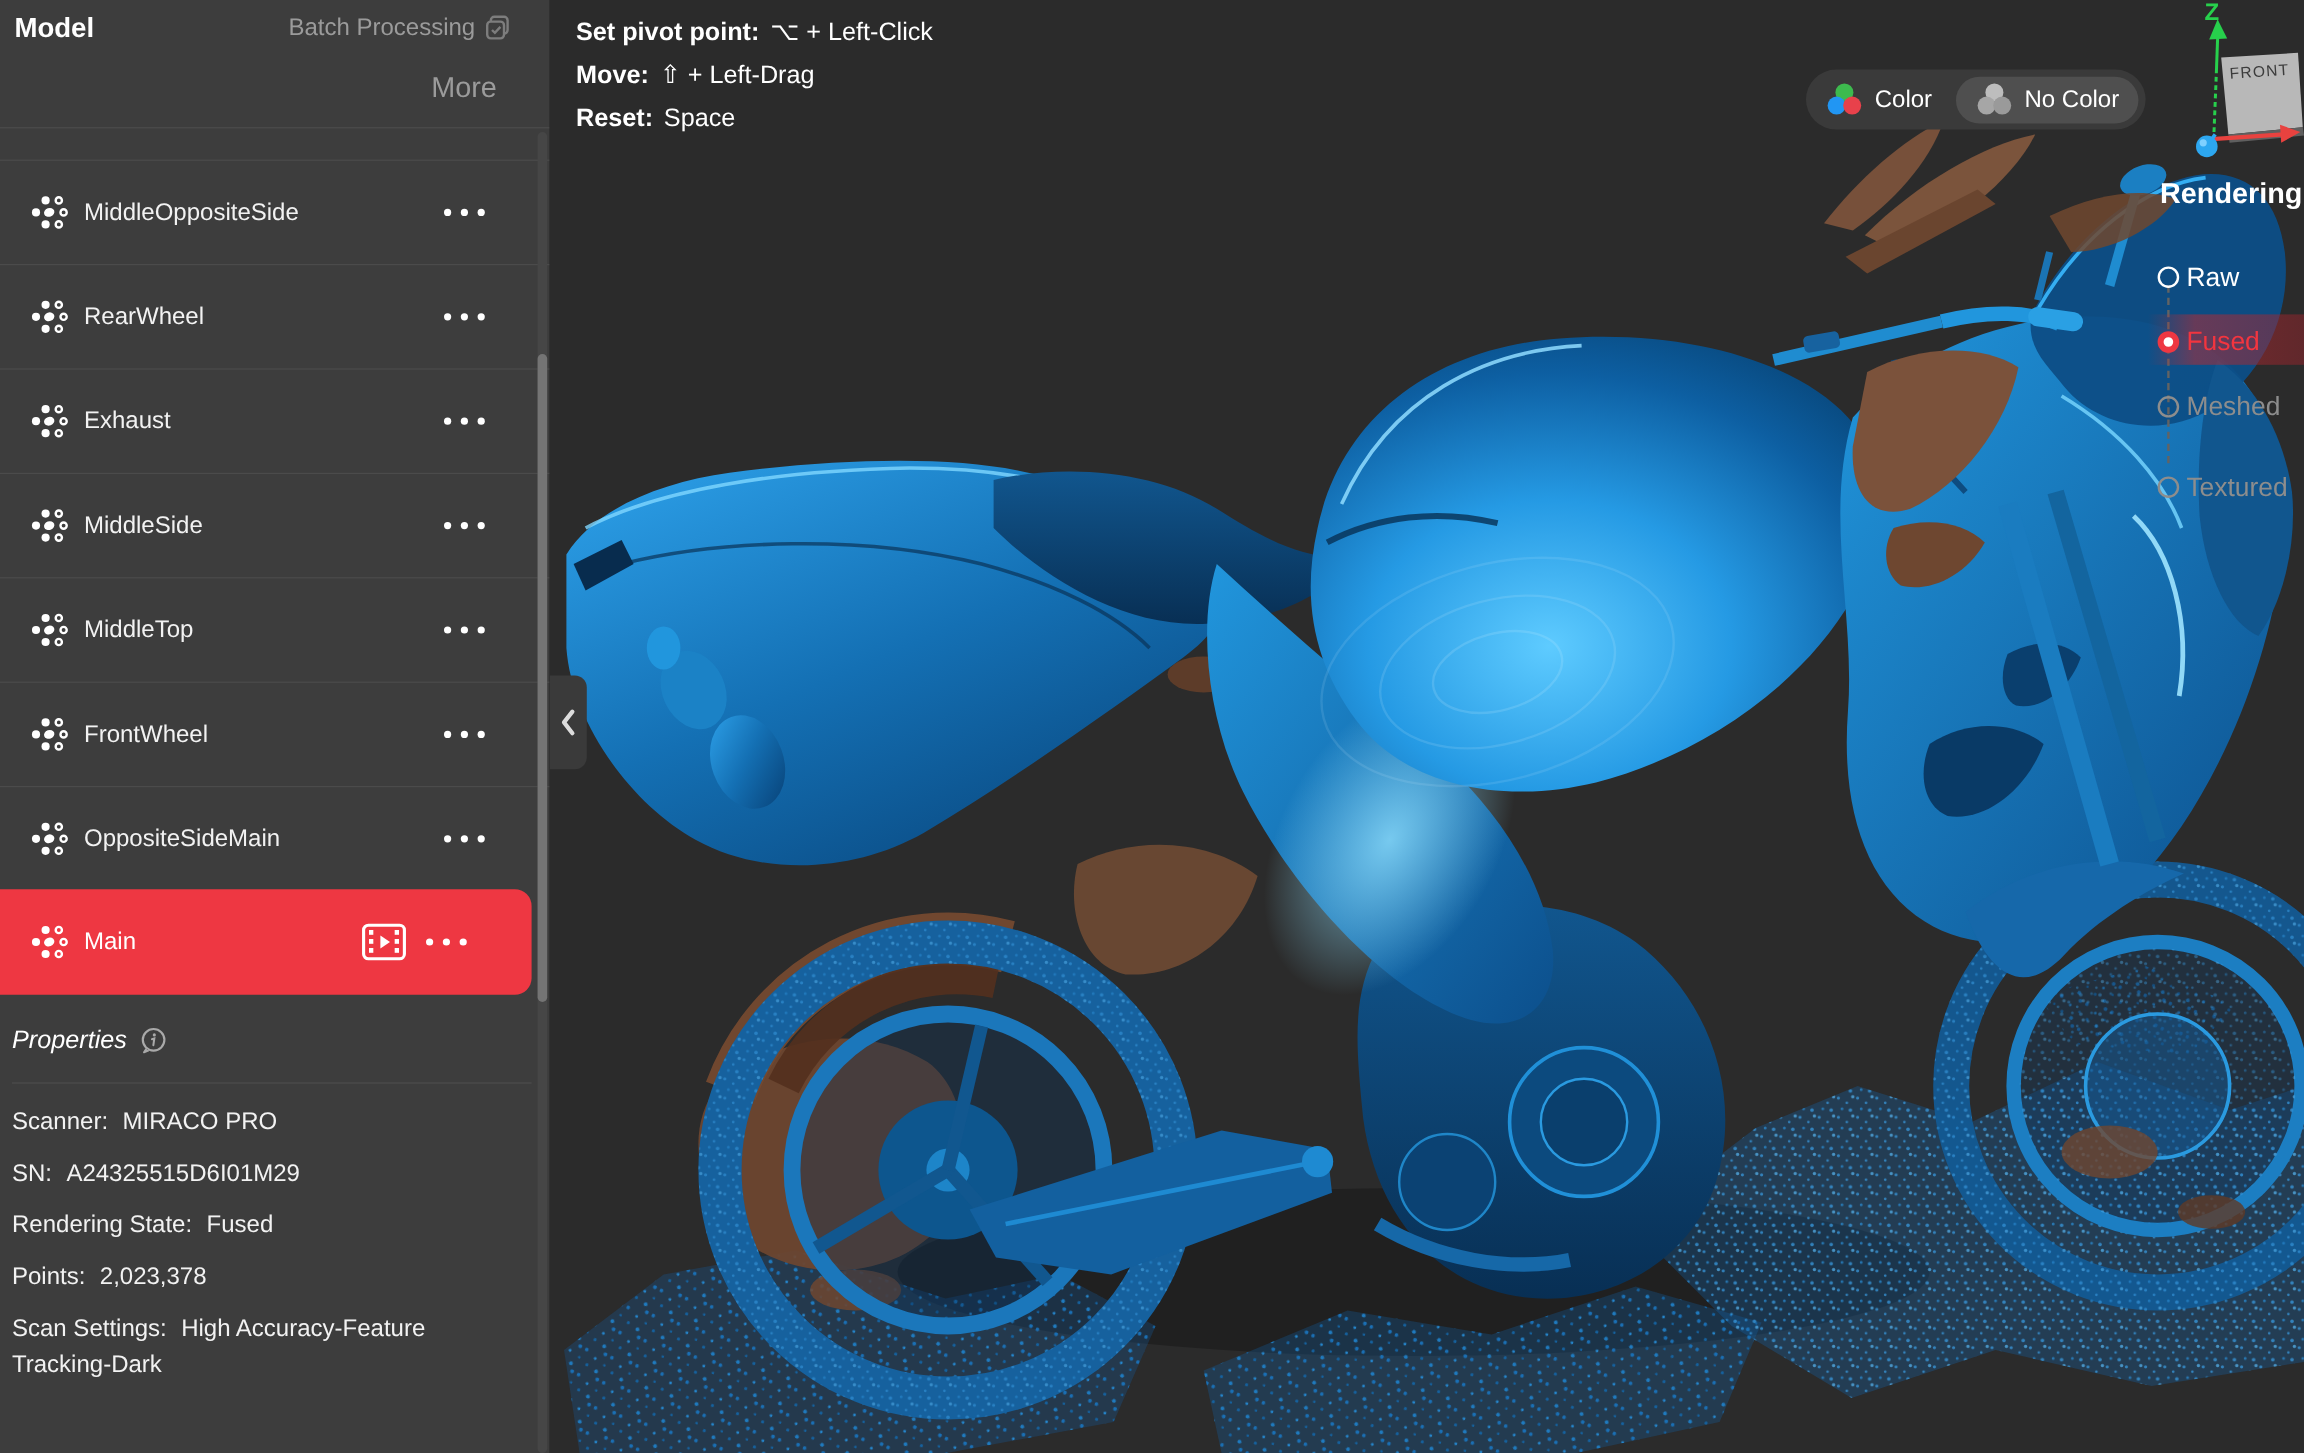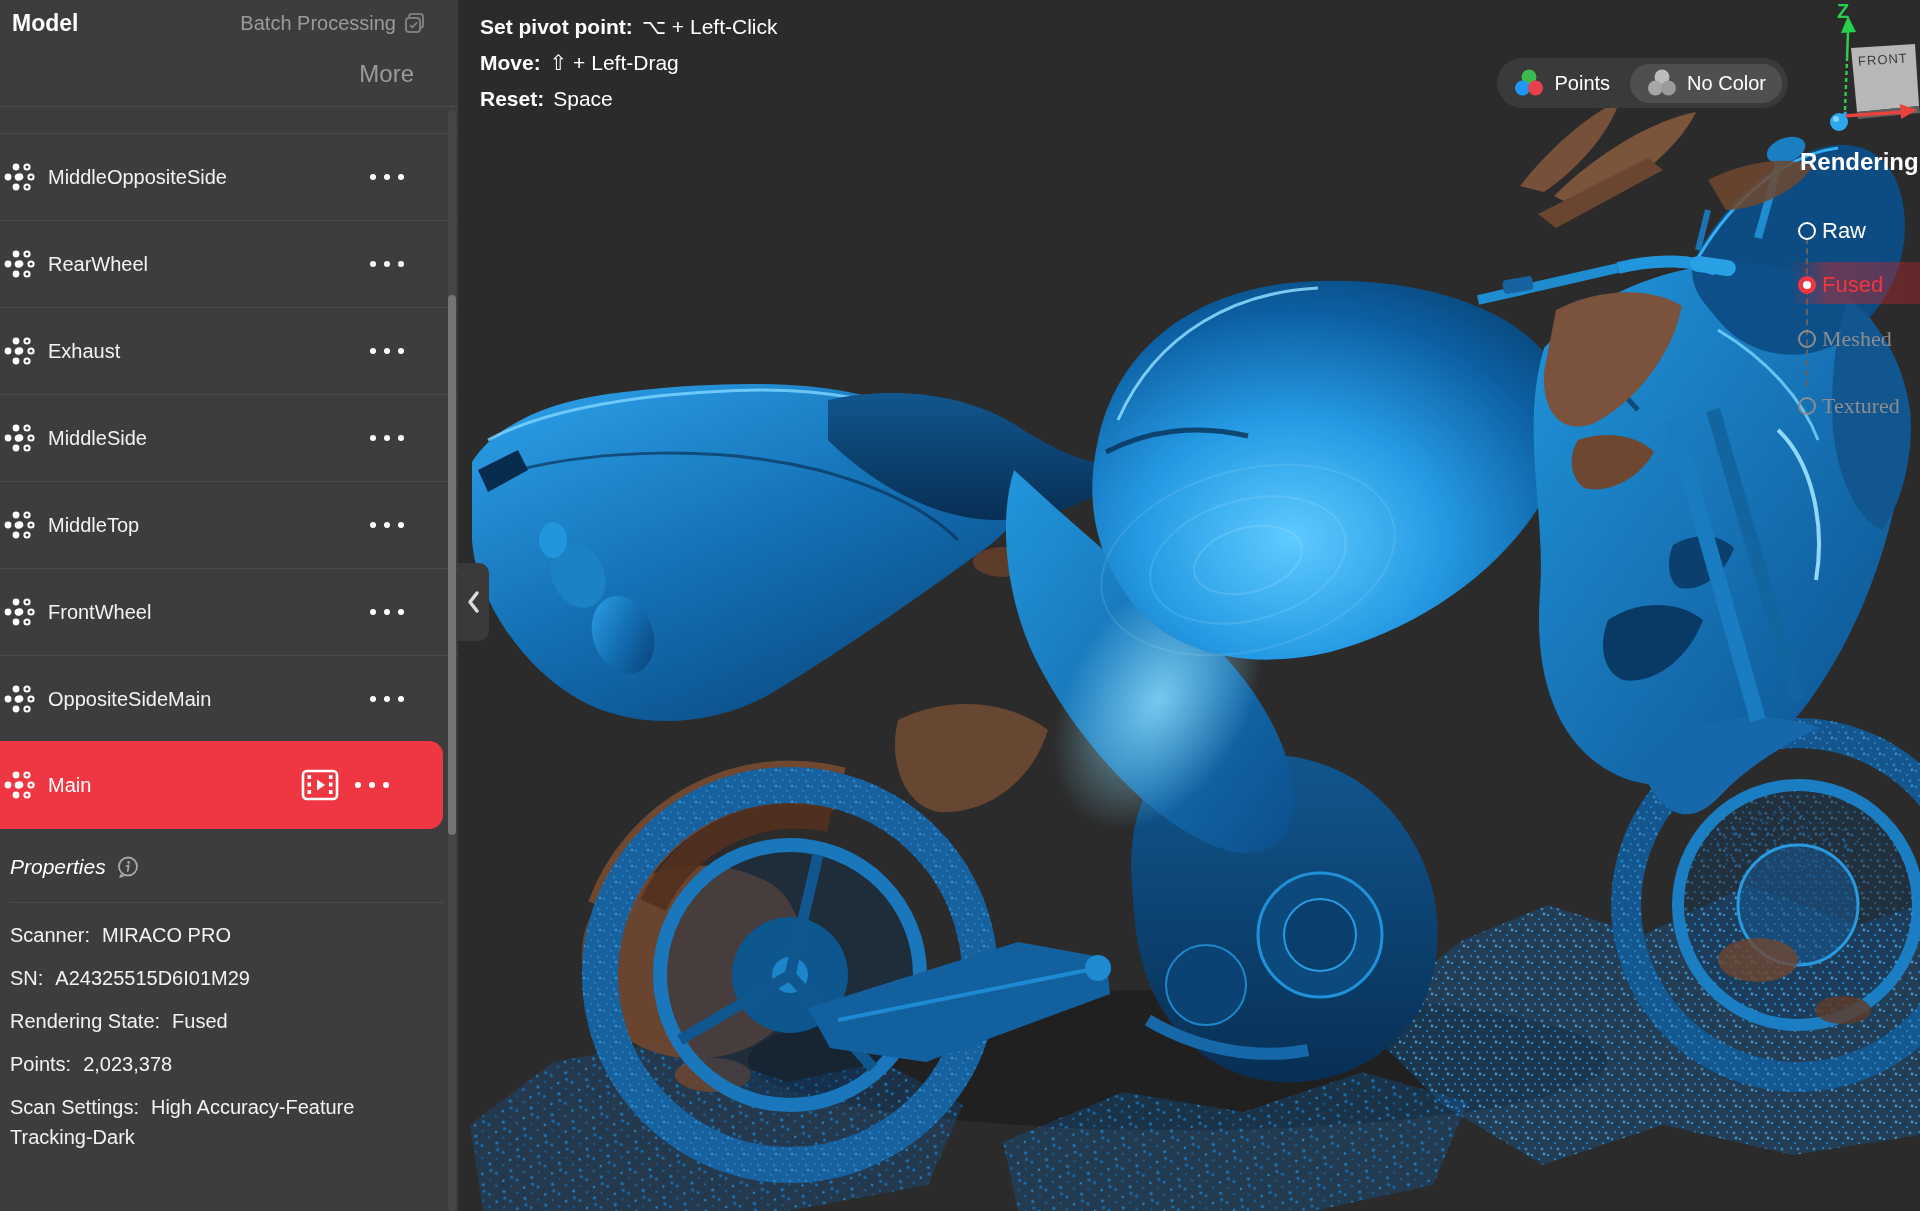--- a/index.html
+++ b/index.html
@@ -10,21 +10,21 @@
   
   .sidebar { position:absolute; left:0; top:0; width:458px; height:1211px; background:#3d3d3d; }
   .sb-header { position:relative; height:107px; border-bottom:1px solid #4c4c4c; }
   .sb-title { position:absolute; left:12px; top:10px; font-size:23px; font-weight:bold; color:#fff; }
   .batch { position:absolute; right:31px; top:11px; display:flex; align-items:center; gap:7px;
     color:#9b9b9b; font-size:20px; cursor:pointer; }
   .more { position:absolute; right:44px; top:60px; color:#9b9b9b; font-size:24px; cursor:pointer; }
 
   .model-list { position:absolute; left:0; top:133px; width:458px; }
   .model-item { position:relative; height:87px; border-top:1px solid #4b4b4b;
-    display:flex; align-items:center; padding-left:4px; cursor:pointer; }
+    display:flex; align-items:center; padding-left:26px; cursor:pointer; }
   .model-item .pc-icon { width:34px; height:34px; flex:0 0 34px; margin-right:10px; }
   .model-item .mi-label { color:#f2f2f2; font-size:20px; }
   .dots { position:absolute; right:54px; top:50%; transform:translateY(-50%);
     display:flex; gap:8px; cursor:pointer; }
   .dots i { width:6px; height:6px; border-radius:50%; background:#fff; display:block; }
   .model-item.selected { background:#ee3742; border-top:none; width:443px;
     border-radius:0 14px 14px 0; height:88px; margin-top:-1px; z-index:2; }
   .model-item.selected .mi-label { color:#fff; }
   .film-btn { position:absolute; right:104px; top:50%; transform:translateY(-50%); cursor:pointer; line-height:0; }
 
@@ -65,21 +65,21 @@
   .r-title { padding-left:10px; color:#fff; font-size:24px; font-weight:bold; white-space:nowrap; }
   .r-connector { position:absolute; left:16px; top:90px; height:148px; border-left:2px dashed #636363; z-index:0; }
   .r-band { position:absolute; left:0; top:114px; width:130px; height:42px;
     background:linear-gradient(90deg, rgba(185,42,50,0) 0%, rgba(185,42,50,0.52) 30%, rgba(160,36,44,0.46) 100%); }
   .r-opt { position:absolute; left:8px; display:flex; align-items:center; gap:6px; cursor:pointer; z-index:1; }
   .r-opt .radio { width:18px; height:18px; border-radius:50%; border:2.5px solid #fff; background:transparent; flex:0 0 18px; }
   .r-opt.sel .radio { border:5px solid #ee3742; background:#ffffff; }
   .r-opt.dis .radio { border-color:#8d8d8d; }
   .r-opt .r-label { font-size:22px; color:#fff; white-space:nowrap; }
   .r-opt.sel .r-label { color:#f2353f; }
-  .r-opt.dis .r-label { color:#8d8d8d;font-family:Liberation Serif, serif; }
+  .r-opt.dis .r-label { color:#8d8d8d; }
   .r-raw { top:70px; } .r-fused { top:124px; } .r-meshed { top:178px; } .r-textured { top:232px;margin-top:13px; }
 </style>
 </head>
 <body>
 
 <div class="stage">
 
   <div class="sidebar">
     <div class="sb-header">
       <div class="sb-title">Model</div>
@@ -456,21 +456,21 @@
       </svg>
     </div>
 
     <div class="color-toggle">
       <div class="seg plain">
         <svg width="32" height="30" viewBox="0 0 32 30">
           <circle cx="16" cy="9" r="7.5" fill="#3dba4e"></circle>
           <circle cx="9.5" cy="20" r="7.5" fill="#2196f3"></circle>
           <circle cx="22.5" cy="20" r="7.5" fill="#e8414b"></circle>
         </svg>
-        <span class="seg-label">Points</span>
+        <span class="seg-label">Color</span>
       </div>
       <div class="seg active">
         <svg width="32" height="30" viewBox="0 0 32 30">
           <circle cx="16" cy="9" r="7.5" fill="#bdbdbd"></circle>
           <circle cx="9.5" cy="20" r="7.5" fill="#a6a6a6"></circle>
           <circle cx="22.5" cy="20" r="7.5" fill="#9a9a9a"></circle>
         </svg>
         <span class="seg-label">No Color</span>
       </div>
     </div>

